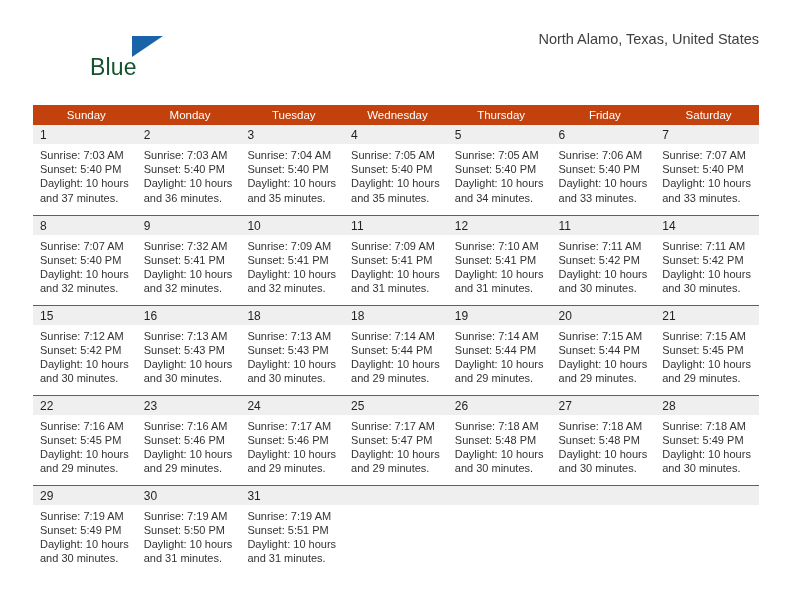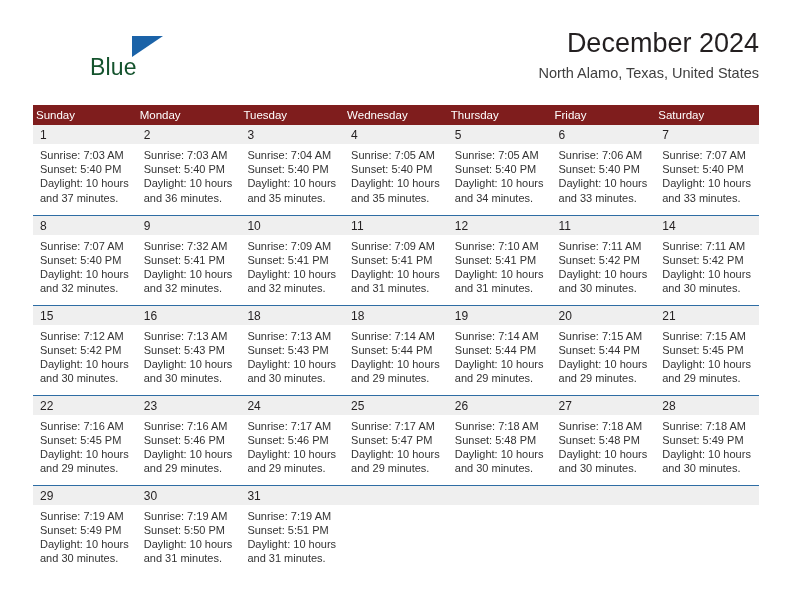--- a/index.html
+++ b/index.html
@@ -88,25 +88,25 @@
   
   .calendar {
     position: absolute;
     left: 33px;
     top: 105px;
     width: 726px;
     border-collapse: collapse;
     table-layout: fixed;
   }
   .calendar th {
-    background: #7f1d1d;
+    background: #c2410c;
     color: #ffffff;
     font-size: 11.5px;
     font-weight: normal;
-    text-align: left;
+    text-align: center;
     padding: 4px 0 4px 3px;
     height: 19px;
     box-sizing: border-box;
     border: none;
   }
   .calendar td {
     vertical-align: top;
     padding: 0;
     border: none;
     border-top: 1px solid #2e6da4;
@@ -147,21 +147,20 @@
 <div class="page">
 
   <div class="header">
 
     <div class="brand">
       <span class="brand-triangle"></span>
       <span class="brand-blue">Blue</span>
     </div>
 
     <div class="titles">
-      <div class="cal-title">December 2024</div>
       <div class="cal-subtitle">North Alamo, Texas, United States</div>
     </div>
 
   </div>
 
   <table class="calendar">
     <thead>
       <tr>
         <th>Sunday</th>
         <th>Monday</th>

